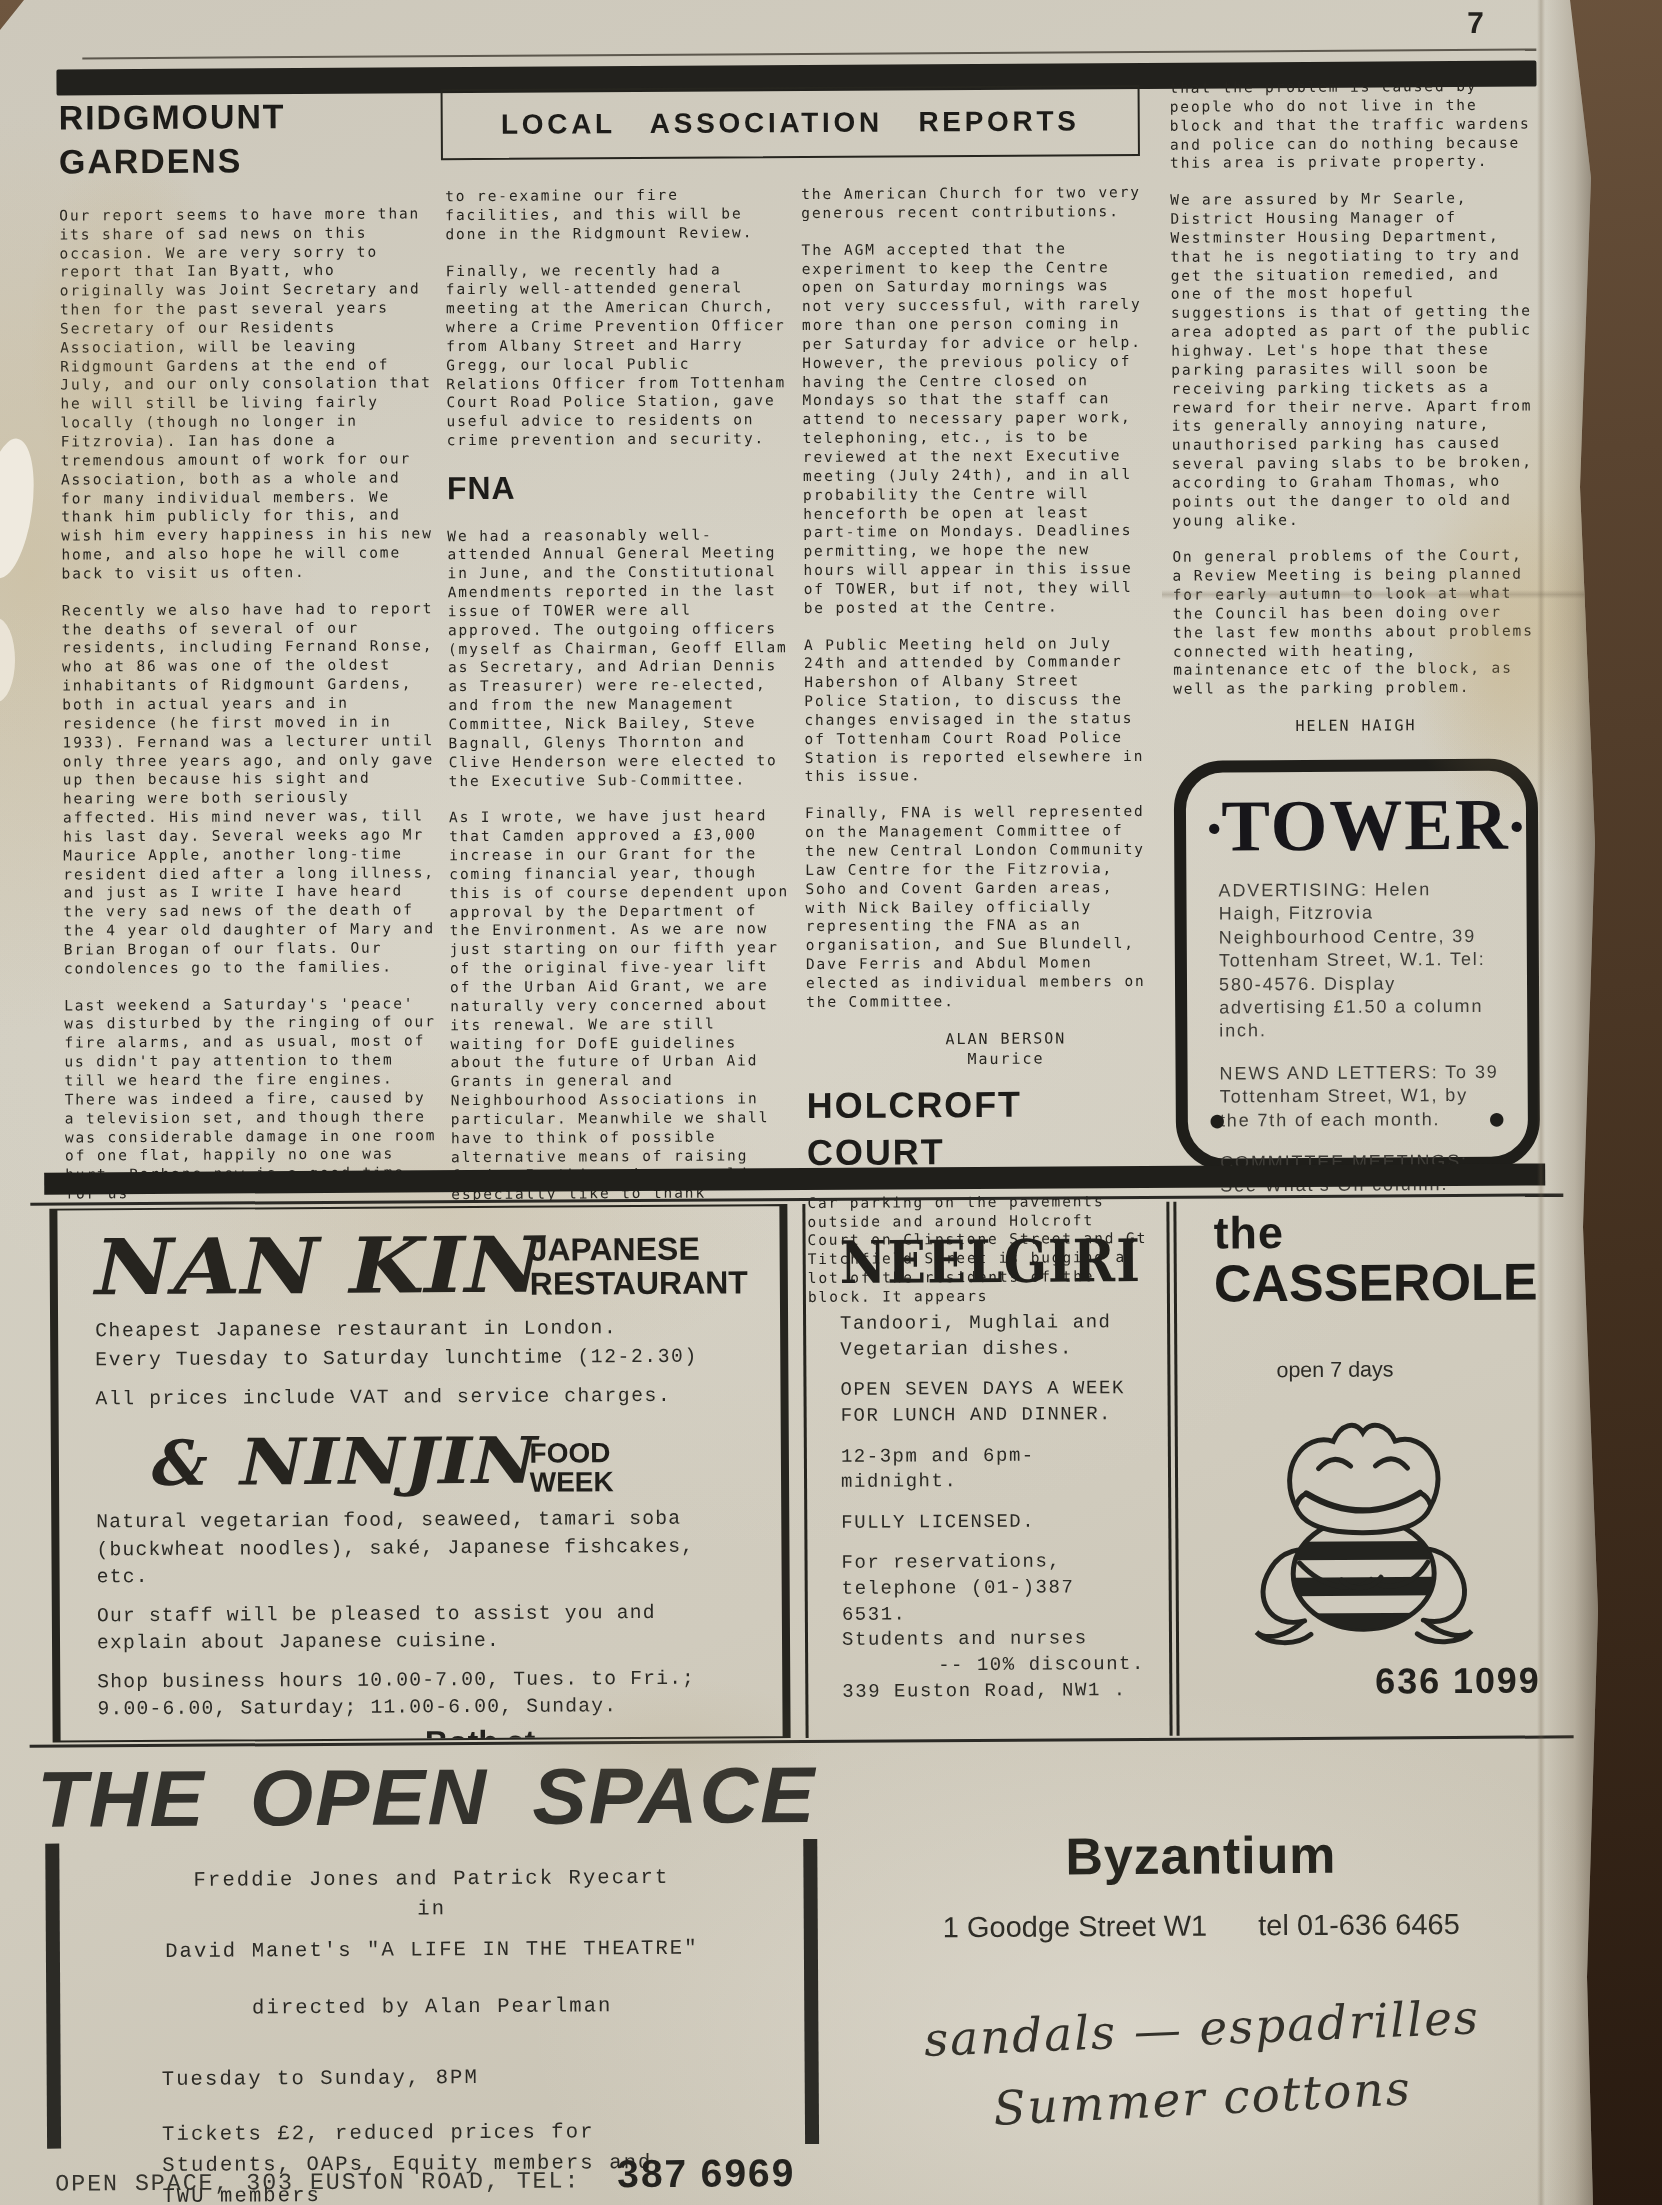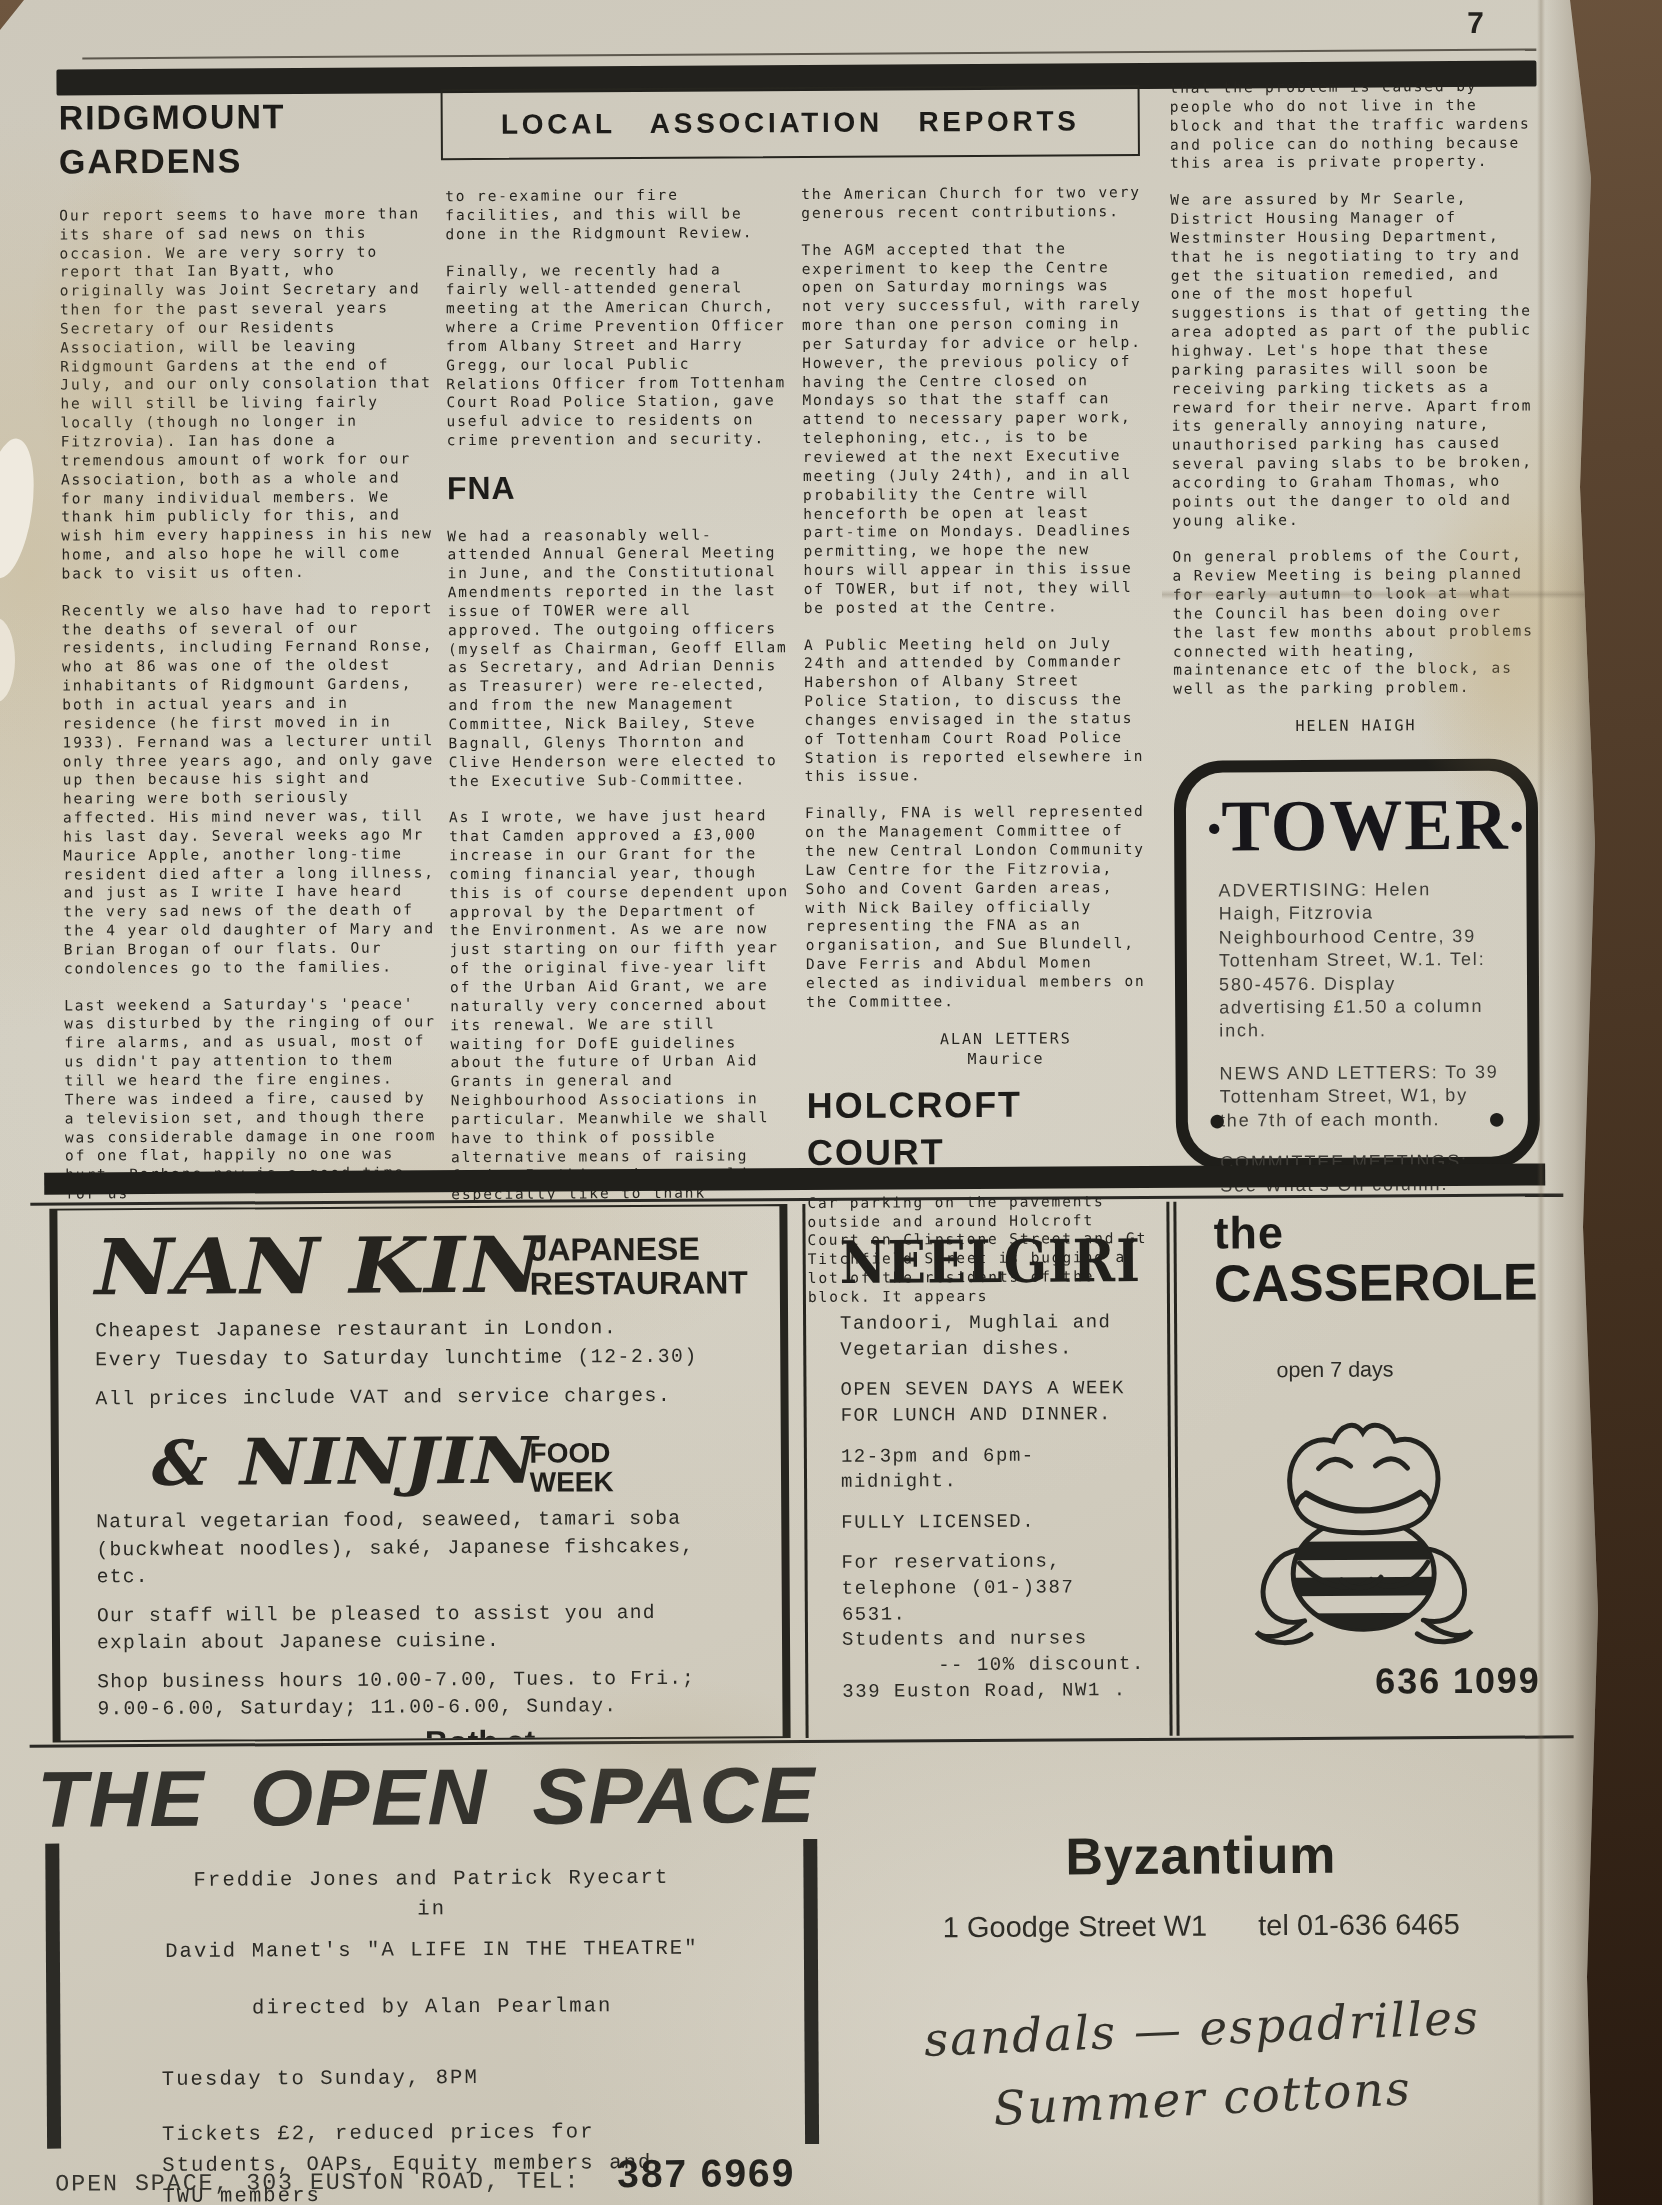--- a/index.html
+++ b/index.html
@@ -157,21 +157,21 @@
       <p>We had a reasonably well-attended Annual General Meeting in June, and the Constitutional Amendments reported in the last issue of TOWER were all approved.  The outgoing officers (myself as Chairman, Geoff Ellam as Secretary, and Adrian Dennis as Treasurer) were re-elected, and from the new Management Committee, Nick Bailey, Steve Bagnall, Glenys Thornton and Clive Henderson were elected to the Executive Sub-Committee.</p>
       <p>As I wrote, we have just heard that Camden approved a £3,000 increase in our Grant for the coming financial year, though this is of course dependent upon approval by the Department of the Environment.  As we are now just starting on our fifth year of the original five-year lift of the Urban Aid Grant, we are naturally very concerned about its renewal.  We are still waiting for DofE guidelines about the future of Urban Aid Grants in general and Neighbourhood Associations in particular.  Meanwhile we shall have to think of possible alternative means of raising funds.  In this vein we would especially like to thank</p>
     </div>
 
     <div class="col ed" id="col3">
       <p>the American Church for two very generous recent contributions.</p>
       <p>The AGM accepted that the experiment to keep the Centre open on Saturday mornings was not very successful, with rarely more than one person coming in per Saturday for advice or help.  However, the previous policy of having the Centre closed on Mondays so that the staff can attend to necessary paper work, telephoning, etc., is to be reviewed at the next Executive meeting (July 24th), and in all probability the Centre will henceforth be open at least part-time on Mondays.  Deadlines permitting, we hope the new hours will appear in this issue of TOWER, but if not, they will be posted at the Centre.</p>
       <p>A Public Meeting held on July 24th and attended by Commander Habershon of Albany Street Police Station, to discuss the changes envisaged in the status of Tottenham Court Road Police Station is reported elsewhere in this issue.</p>
       <p>Finally, FNA is well represented on the Management Committee of the new Central London Community Law Centre for the Fitzrovia, Soho and Covent Garden areas, with Nick Bailey officially representing the FNA as an organisation, and Sue Blundell, Dave Ferris and Abdul Momen elected as individual members on the Committee.</p>
       <div class="signature">
-        <span>ALAN LETTERS</span><br>
+        <span>ALAN BERSON</span><br>
         <span>Maurice</span>
       </div>
       <h2 class="headline holcroft-head">HOLCROFT COURT</h2>
       <p>Car parking on the pavements outside and around Holcroft Court on Clipstone Street and Gt Titchfield Street is bugging a lot of the residents of the block.  It appears</p>
     </div>
 
     <div class="col ed" id="col4">
       <p>that the problem is caused by people who do not live in the block and that the traffic wardens and police can do nothing because this area is private property.</p>
       <p>We are assured by Mr Searle, District Housing Manager of Westminster Housing Department, that he is negotiating to try and get the situation remedied, and one of the most hopeful suggestions is that of getting the area adopted as part of the public highway.  Let's hope that these parking parasites will soon be receiving parking tickets as a reward for their nerve.  Apart from its generally annoying nature, unauthorised parking has caused several paving slabs to be broken, according to Graham Thomas, who points out the danger to old and young alike.</p>
       <p>On general problems of the Court, a Review Meeting is being planned for early autumn to look at what the Council has been doing over the last few months about problems connected with heating, maintenance etc of the block, as well as the parking problem.</p>

